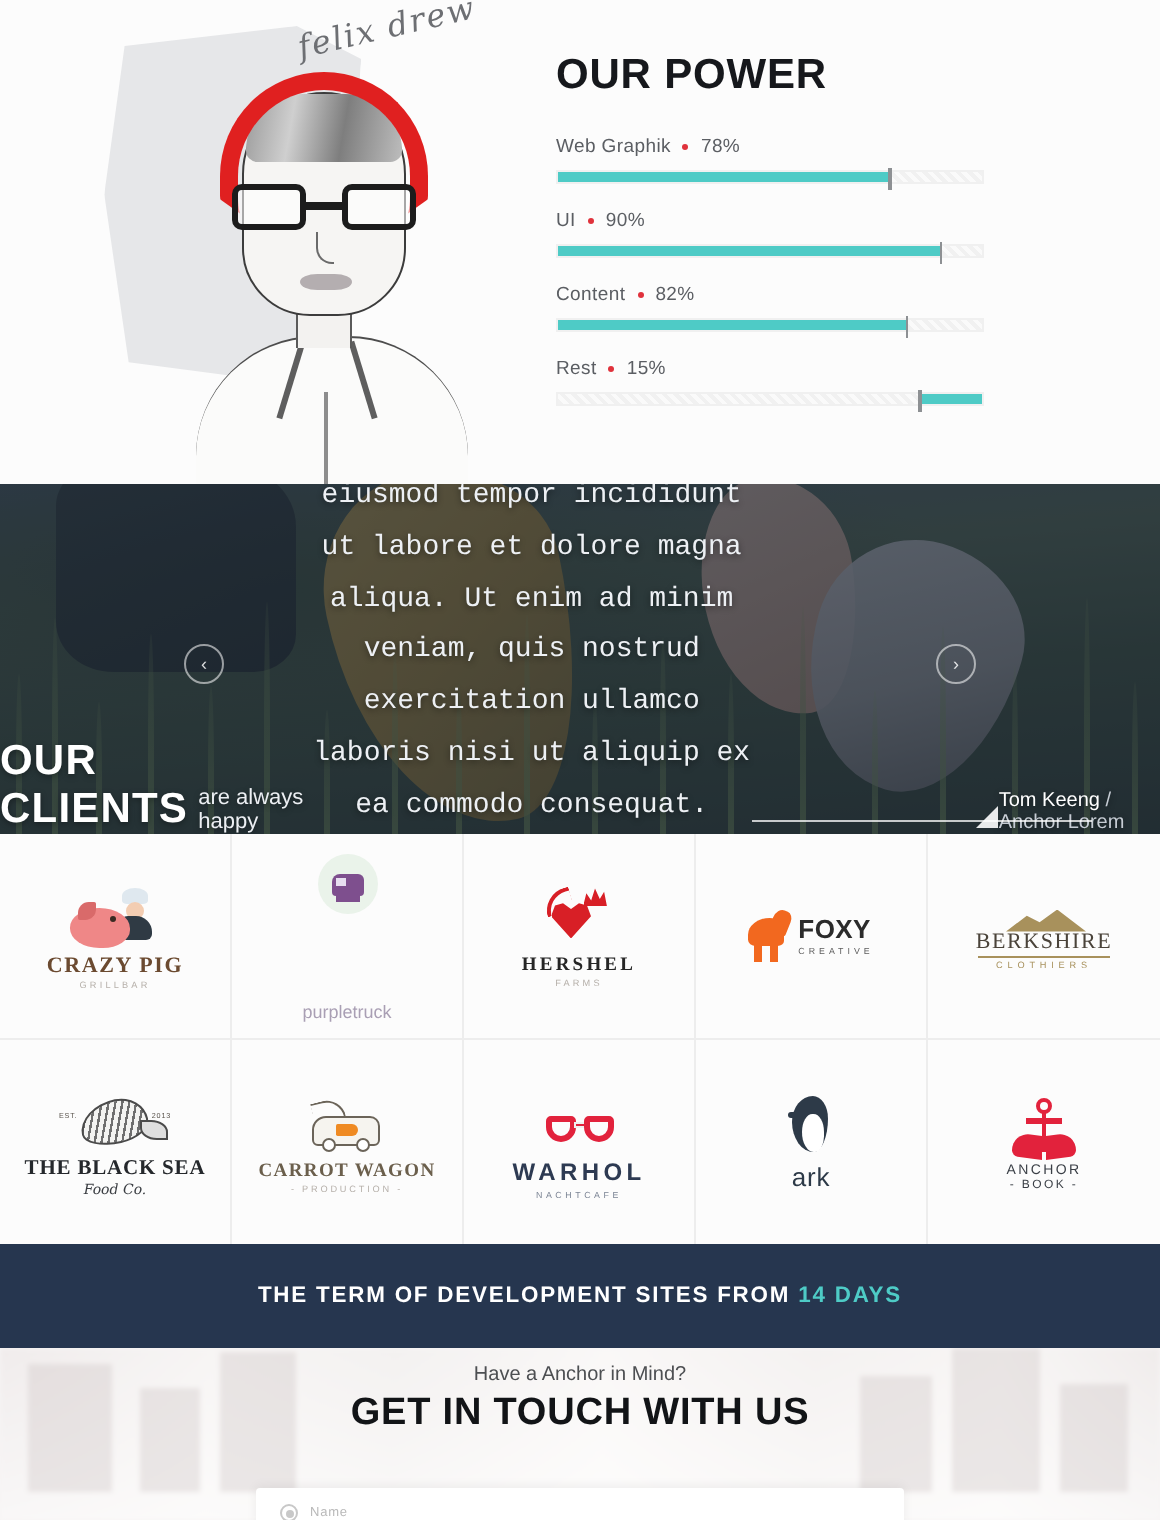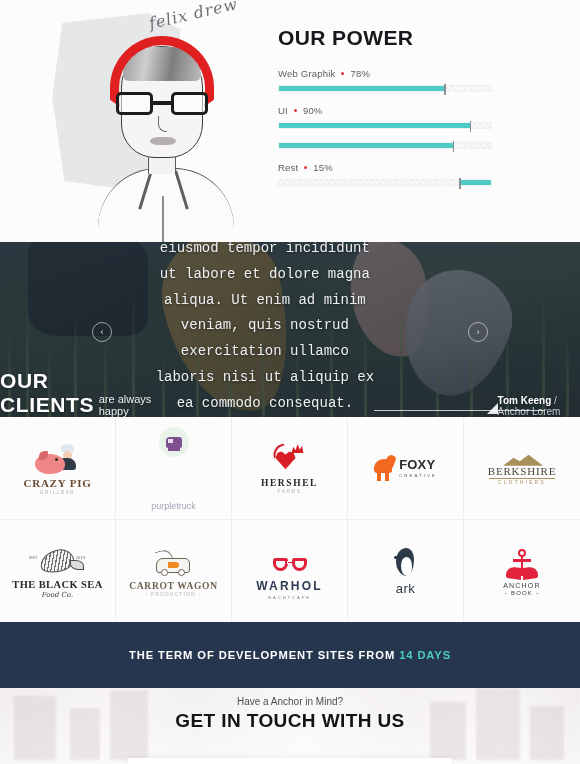--- a/index.html
+++ b/index.html
@@ -184,21 +184,21 @@
     text-shadow: 0 1px 3px rgba(0,0,0,.45);
     font-family: Liberation Mono, monospace;
   }
   .divider-wrap { position: relative; margin-top: 13px; width: 186px; height: 12px; }
   .divider-line { position: absolute; left: 0; top: 5px; width: 170px; height: 1px; background: rgba(255,255,255,.75); }
   .divider-arrow {
     position: absolute; right: 0; top: -2px; width: 0; height: 0;
     border-left: 11px solid transparent; border-bottom: 11px solid rgba(255,255,255,.9);
   }
   .author { margin-top: 4px; font-size: 10px; text-shadow: 0 1px 3px rgba(0,0,0,.45); }
-  .author b { font-weight: 700; color: #fff; }
+  .author b { font-weight: 400; color: #fff; }
   .author span { color: #c6ccd4; font-weight: 400; }
   .arrow-btn {
     position: absolute; top: 80px; width: 20px; height: 20px; border-radius: 50%;
     border: 1px solid rgba(255,255,255,.55); color: rgba(255,255,255,.85);
     display: flex; align-items: center; justify-content: center; font-size: 9px;
     cursor: pointer;
   }
   .arrow-btn.prev { left: 92px; }
   .arrow-btn.next { right: 92px; }
 
@@ -295,21 +295,21 @@
   .mk-anchor .stem { position:absolute; left:16px; top:7px; width:2.4px; height:20px; background:#e2223c; }
   .mk-anchor .cross { position:absolute; left:8px; top:10px; width:18px; height:2.4px; background:#e2223c; }
   .mk-anchor .bookL, .mk-anchor .bookR { position:absolute; bottom:0; width:15px; height:12px; background:#e2223c; }
   .mk-anchor .bookL { left:1px; border-radius:10px 0 0 3px; transform: skewY(8deg); }
   .mk-anchor .bookR { right:1px; border-radius:0 10px 3px 0; transform: skewY(-8deg); }
 
   .hershel-txt { font-family:"Liberation Serif", serif; font-weight:700; font-size:9.5px; letter-spacing:1.6px; color:#262626; }
 
   
   .term-banner {
-    height: 66px; background: #26364f;
+    height: 52px; background: #26364f;
     display: flex; align-items: center; justify-content: center;
   }
   .term-text {
     font-size: 11.2px; font-weight: 700; letter-spacing: .9px; color: #ffffff;
   }
   .term-days { color: #4ecbc6; }
 
   
   .contact { position: relative; height: 86px; overflow: hidden; background: #efeaea; }
   .contact-photo { position: absolute; inset: 0;
@@ -389,20 +389,25 @@
           <span class="skill-dot"></span>
           <span>90%</span>
         </div>
         <div class="bar">
           <div class="bar-fill" style="width:90%"></div>
           <div class="bar-knob" style="left:90%"></div>
         </div>
       </div>
 
       <div class="skill">
+        <div class="skill-label">
+          <span>Content</span>
+          <span class="skill-dot"></span>
+          <span>82%</span>
+        </div>
         <div class="bar">
           <div class="bar-fill" style="width:82%"></div>
           <div class="bar-knob" style="left:82%"></div>
         </div>
       </div>
 
       <div class="skill">
         <div class="skill-label">
           <span>Rest</span>
           <span class="skill-dot"></span>

